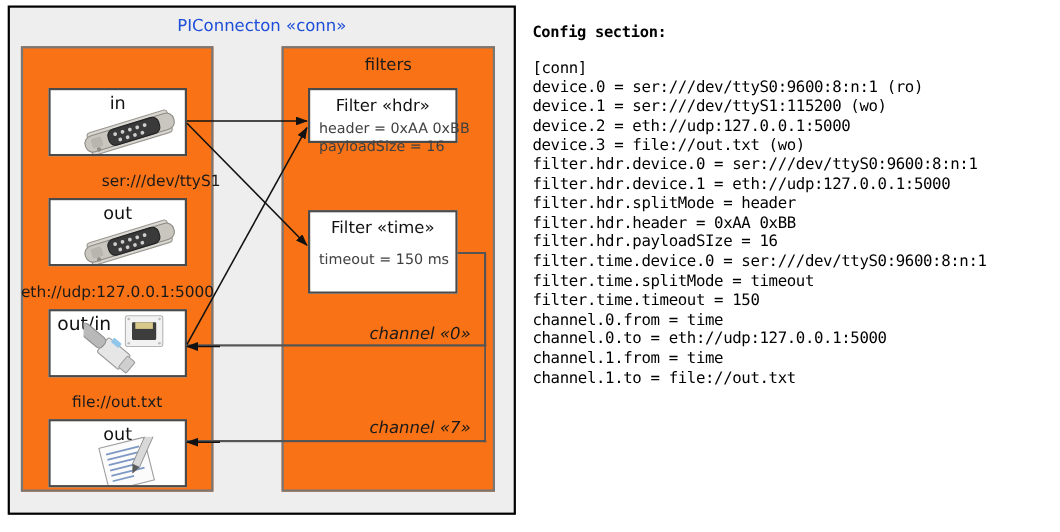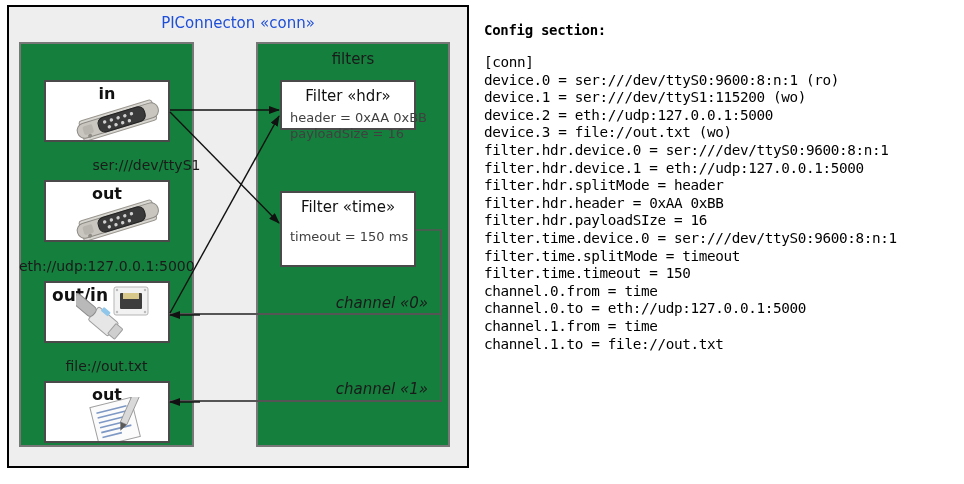--- a/index.html
+++ b/index.html
@@ -12,42 +12,41 @@
   .outer-box{
     position:absolute;left:7px;top:5px;width:462px;height:463px;
     background:#eeeeee;border:2px solid #000000;box-sizing:border-box;
   }
   .outer-title{
     position:absolute;left:0;top:7px;width:100%;text-align:center;
     font-size:15px;color:#1d4ed8;
   }
 
   .panel{
-    position:absolute;background:#15803d;border:2px solid #777777;box-sizing:border-box;
+    position:absolute;background:#f97316;border:2px solid #777777;box-sizing:border-box;
   }
   #panel-devices{left:19px;top:42px;width:175px;height:405px;}
   #panel-filters{left:256px;top:42px;width:194px;height:405px;}
 
   .panel-title{
     position:absolute;left:0;top:6px;width:100%;text-align:center;
     font-size:15px;color:#1a1a1a;
   }
 
   
   .dev-label{
     position:absolute;text-align:center;font-size:14px;color:#1a1a1a;white-space:nowrap;
   }
   .dev-box{
     position:absolute;background:#ffffff;border:2px solid #4a4a4a;box-sizing:border-box;
     overflow:hidden;
   }
   .dev-dir{
     position:absolute;top:2px;width:100%;text-align:center;font-size:16px;color:#111;
     pointer-events:none;
-    font-weight:bold;
   }
   .dev-dir.left{text-align:left;padding-left:6px;width:auto;left:0;font-size:17px;}
   .dev-art{position:absolute;}
 
   
   .filter-box{
     position:absolute;background:#ffffff;border:2px solid #4a4a4a;box-sizing:border-box;
   }
   .filter-title{
     position:absolute;left:0;top:5px;width:100%;text-align:center;font-size:15px;color:#111;
@@ -196,21 +195,21 @@
 
     <div class="filter-box" style="left:280px;top:191px;width:136px;height:76px;">
       <div class="filter-title">Filter «time»</div>
       <div class="filter-attr" style="top:36px;">timeout = 150 ms</div>
     </div>
 
     <div class="chan-box" style="left:169px;top:230px;width:273px;height:85px;border-top:none;border-left:none;"></div>
     <div class="chan-box" style="left:169px;top:315px;width:273px;height:87px;border-top:none;border-left:none;border-right:none;"></div>
 
     <div class="chan-label" style="left:260px;top:294px;width:168px;">channel «0»</div>
-    <div class="chan-label" style="left:260px;top:380px;width:168px;">channel «1»</div>
+    <div class="chan-label" style="left:260px;top:380px;width:168px;">channel «7»</div>
 
     <svg class="overlay" viewBox="0 0 478 484">
       <defs>
         <marker id="ah" markerWidth="11" markerHeight="8" refX="10" refY="4" orient="auto" markerUnits="userSpaceOnUse">
           <path d="M0,0 L11,4 L0,8 z" fill="#111111"></path>
         </marker>
       </defs>
       <g stroke="#111111" stroke-width="1.4" fill="none">
 
         <line x1="170" y1="110" x2="279" y2="110" marker-end="url(#ah)"></line>

